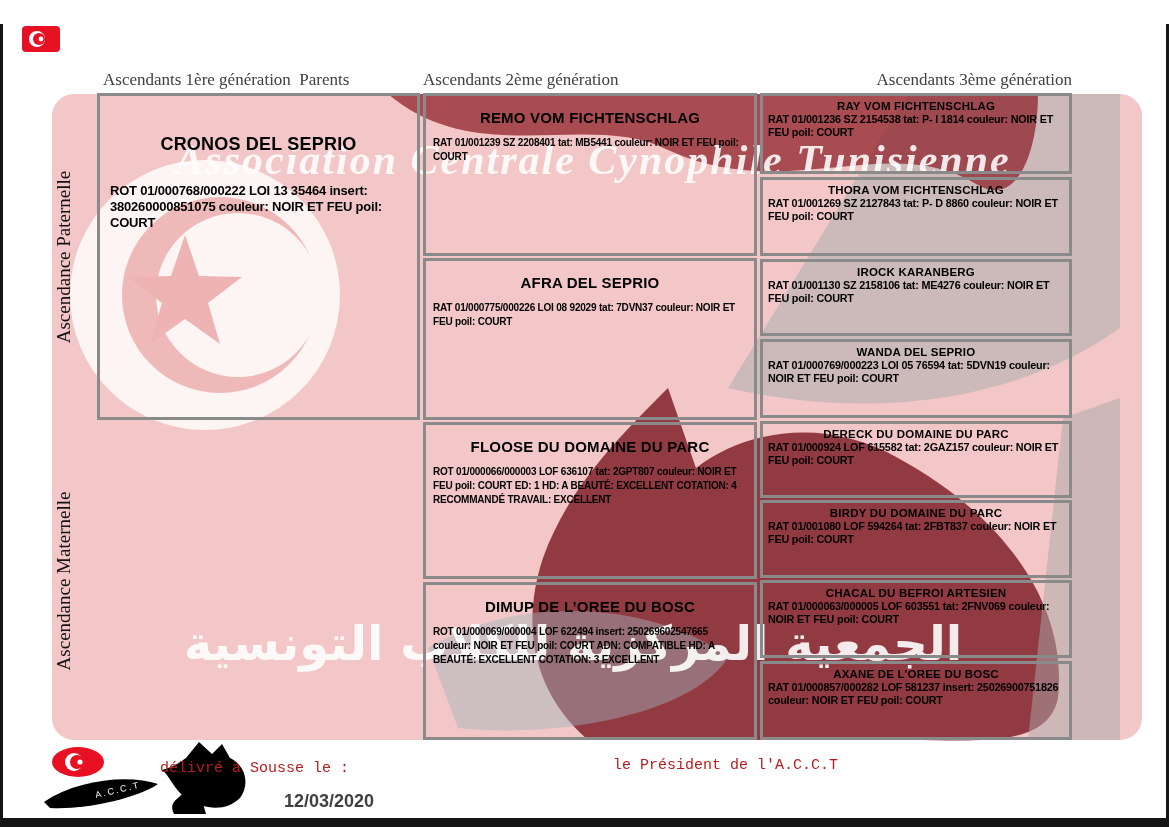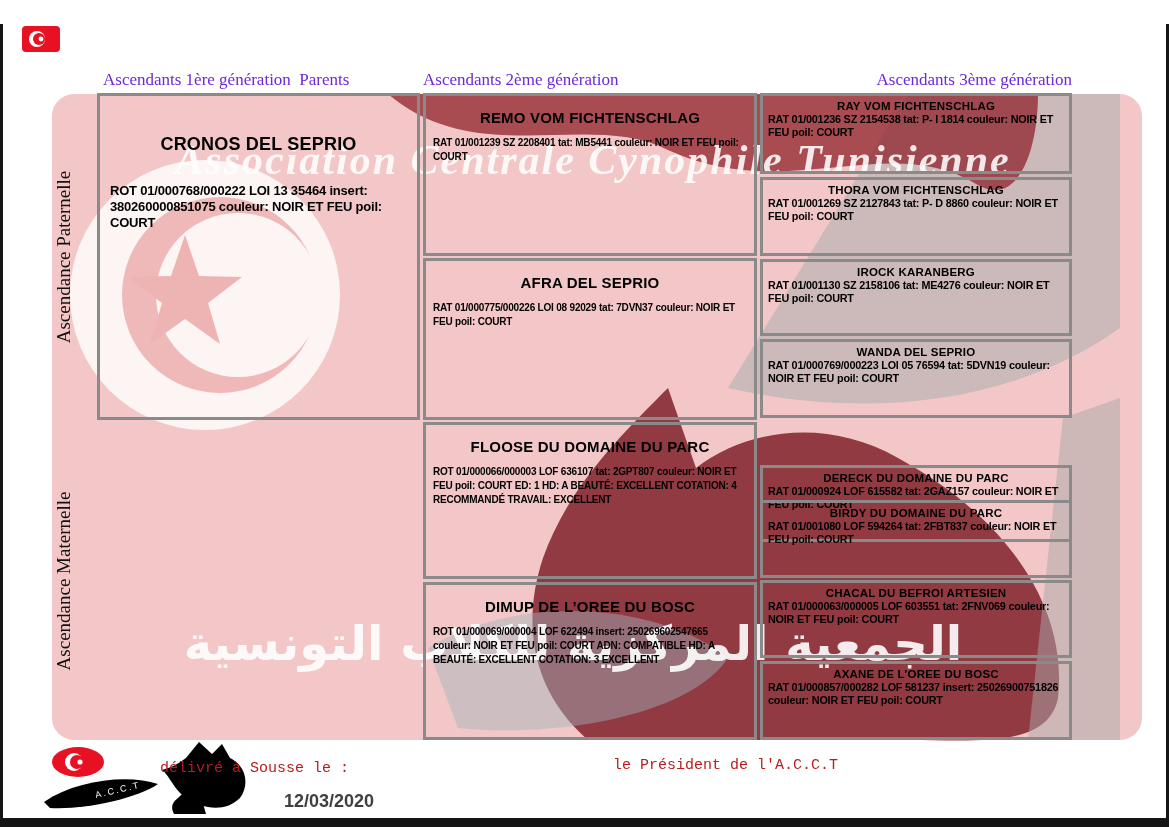--- a/index.html
+++ b/index.html
@@ -3,21 +3,21 @@
 <meta charset="utf-8">
 <style>
   html,body{margin:0;padding:0;background:#fff;}
   .page{position:relative;width:1169px;height:827px;background:#fff;overflow:hidden;
         font-family:"Liberation Sans",sans-serif;color:#000;}
   .frame{position:absolute;left:0;top:24px;right:0;bottom:0;
          border-left:3px solid #151515;border-right:3px solid #151515;border-bottom:9px solid #151515;
          pointer-events:none;}
   .corner-flag{position:absolute;left:22px;top:26px;}
   .col-header{position:absolute;top:70px;font-family:"Liberation Serif",serif;font-size:17px;
-              white-space:pre;color:#6d28d9;}
+              white-space:pre;color:#404040;}
   .h1{left:103px;}
   .h2{left:423px;width:334px;}
   .h3{left:760px;width:312px;text-align:right;}
   .side-label{position:absolute;font-family:"Liberation Serif",serif;font-size:19px;color:#111;
               white-space:nowrap;text-align:center;transform:rotate(-90deg);}
   .artwork{position:absolute;left:28px;top:88px;}
   .cell{position:absolute;box-sizing:border-box;border:3px solid #8a8a8a;background:transparent;}
   .cell-name{font-weight:bold;text-align:center;letter-spacing:.2px;}
   .g1name{font-size:18px;margin-top:38px;}
   .g2name{font-size:15px;margin-top:13px;}
@@ -96,21 +96,21 @@
     <div class="cell-details g3det">RAT 01/001269 SZ 2127843 tat: P- D 8860 couleur: NOIR ET FEU poil: COURT</div>
   </div>
   <div class="cell" style="left:760px;top:259px;width:312px;height:77px;">
     <div class="cell-name g3name">IROCK KARANBERG</div>
     <div class="cell-details g3det">RAT 01/001130 SZ 2158106 tat: ME4276 couleur: NOIR ET FEU poil: COURT</div>
   </div>
   <div class="cell" style="left:760px;top:339px;width:312px;height:79px;">
     <div class="cell-name g3name">WANDA DEL SEPRIO</div>
     <div class="cell-details g3det">RAT 01/000769/000223 LOI 05 76594 tat: 5DVN19 couleur: NOIR ET FEU poil: COURT</div>
   </div>
-  <div class="cell" style="left:760px;top:421px;width:312px;height:77px;margin-top:44px;">
+  <div class="cell" style="left:760px;top:421px;width:312px;height:77px;">
     <div class="cell-name g3name">DERECK DU DOMAINE DU PARC</div>
     <div class="cell-details g3det">RAT 01/000924 LOF 615582 tat: 2GAZ157 couleur: NOIR ET FEU poil: COURT</div>
   </div>
   <div class="cell" style="left:760px;top:500px;width:312px;height:78px;">
     <div class="cell-name g3name">BIRDY DU DOMAINE DU PARC</div>
     <div class="cell-details g3det">RAT 01/001080 LOF 594264 tat: 2FBT837 couleur: NOIR ET FEU poil: COURT</div>
   </div>
   <div class="cell" style="left:760px;top:580px;width:312px;height:78px;">
     <div class="cell-name g3name">CHACAL DU BEFROI ARTESIEN</div>
     <div class="cell-details g3det">RAT 01/000063/000005 LOF 603551 tat: 2FNV069 couleur: NOIR ET FEU poil: COURT</div>

